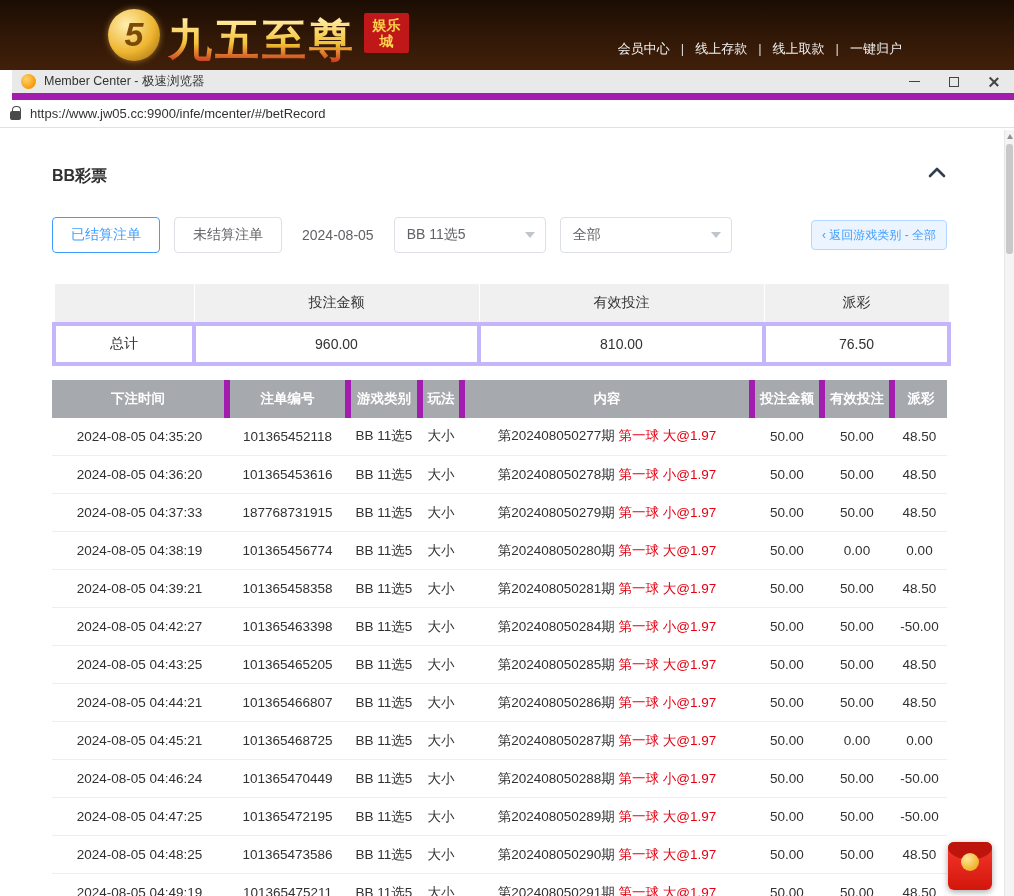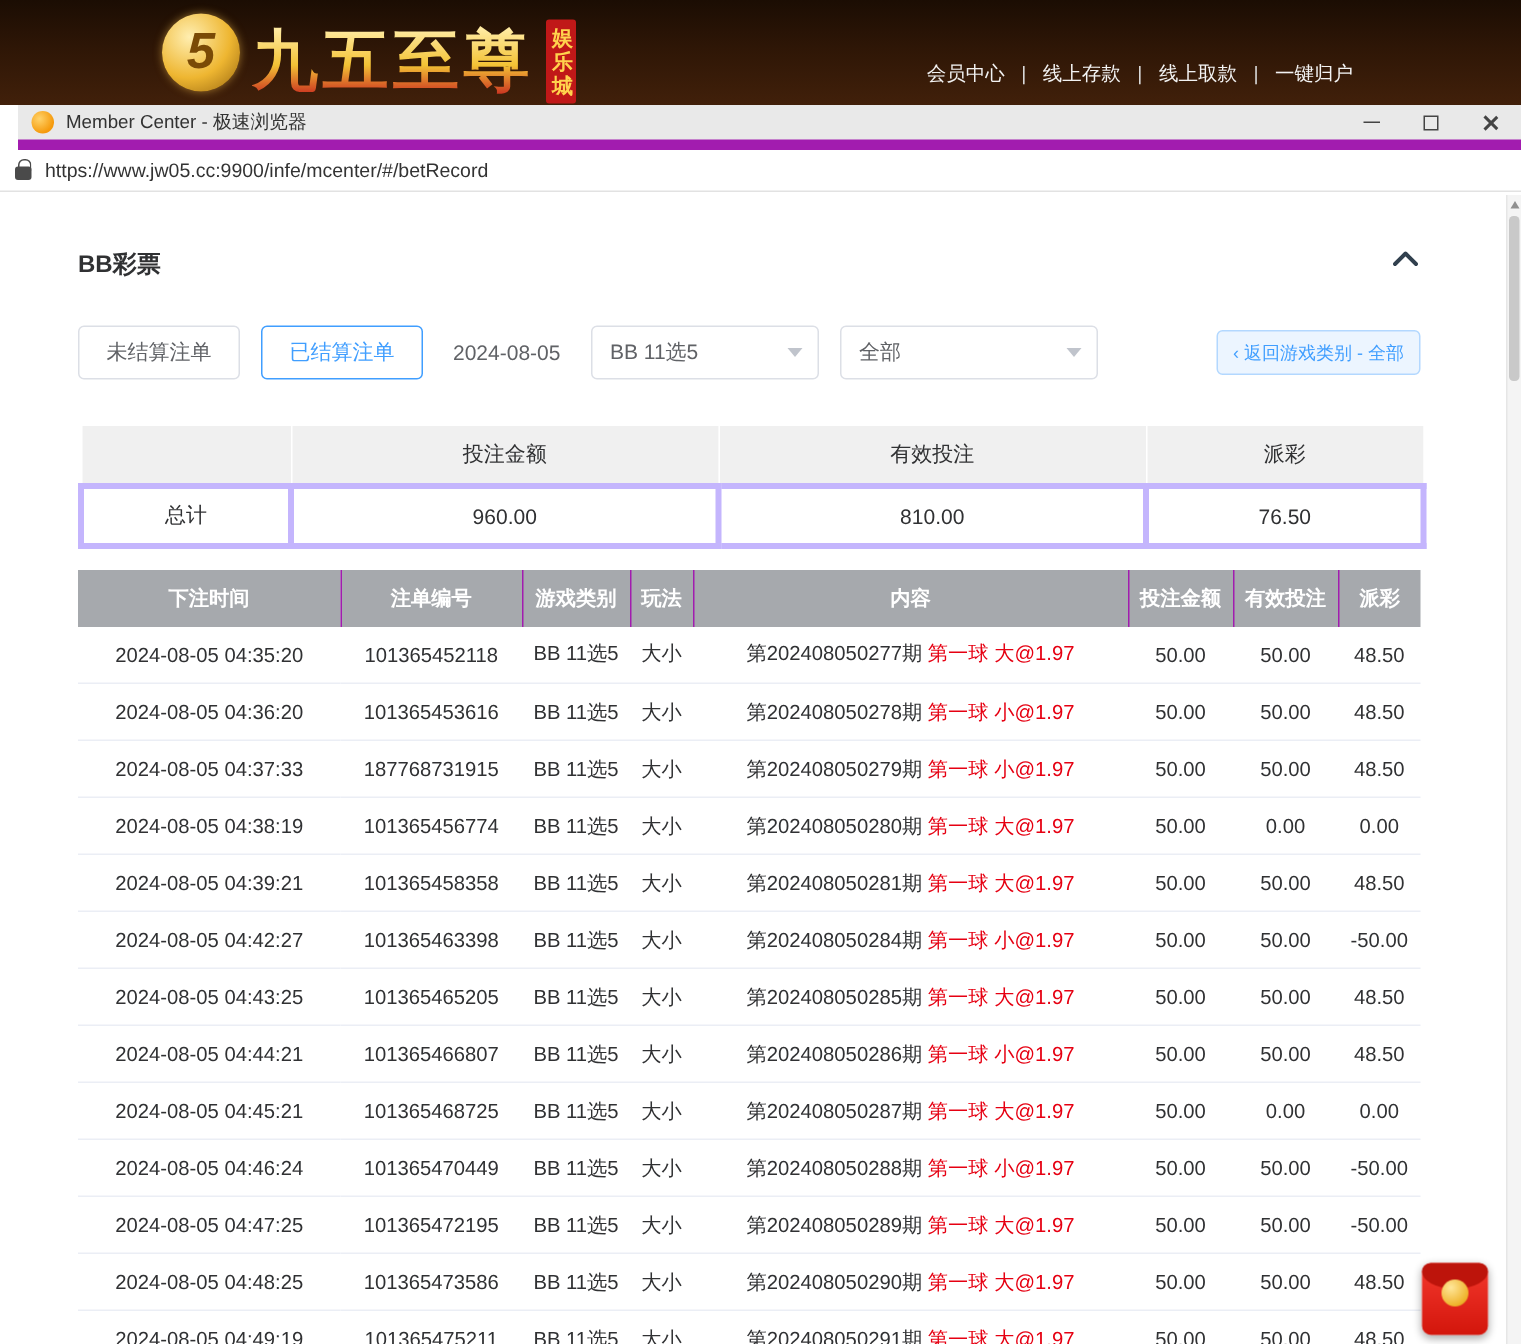--- a/index.html
+++ b/index.html
@@ -11,21 +11,21 @@
     display:flex; align-items:center; position:relative; }
   .brand { display:flex; align-items:flex-start; margin-left:108px; }
   .coin { width:52px; height:52px; border-radius:50%; margin-top:8px;
     background:radial-gradient(circle at 35% 30%,#ffeeb0,#eeb631 55%,#97650f);
     display:flex; align-items:center; justify-content:center;
     font-size:34px; font-weight:bold; font-style:italic; color:#7a4a06;
     box-shadow:0 0 6px rgba(255,200,80,.5); }
   .brand-text { font-size:44px; font-weight:bold; letter-spacing:3px; margin:10px 0 0 8px;
     background:linear-gradient(180deg,#ffeaa0 15%,#f3c235 55%,#c2151c 95%);
     -webkit-background-clip:text; background-clip:text; color:#e8b42a;text-align:right; -webkit-text-fill-color:transparent; }
-  .brand-sub { margin:12px 0 0 8px; width:20px; padding:4px 4px; background:#c01818;
+  .brand-sub { margin:12px 0 0 8px; width:45px; padding:4px 4px; background:#c01818;
     color:#ffd34d; font-size:14px; font-weight:bold; line-height:16px; text-align:center;
     word-break:break-all; border-radius:2px; }
   .banner-nav { position:absolute; right:112px; bottom:12px; display:flex; align-items:center;
     color:#f2f2f2; font-size:13px; }
   .blink { cursor:pointer; }
   .blink + .blink::before { content:"|"; margin:0 11px; color:#d8d8d8; }
 
   
   .titlebar { height:30px; background:#e9e9e9; border-bottom:7px solid #a21caf;
     display:flex; align-items:center; padding:0 0 0 9px;margin-left:12px; }
@@ -75,21 +75,21 @@
 
   
   .summary { width:100%; border-collapse:collapse; margin-top:30px; font-size:14px; table-layout:fixed; }
   .summary th { background:#f0f0f0; height:40px; font-weight:normal; color:#303133;
     border:1px solid #fff; text-align:center; }
   .summary td { background:#fff; height:40px; color:#303133; border:4px solid #c4b5fd; text-align:center; }
 
   
   .bet-table { width:100%; border-collapse:collapse; margin-top:14px; font-size:13.5px; table-layout:fixed; }
   .bet-table th { background:#a6a9ad; color:#fff; height:38px; font-weight:bold;
-    text-align:center; border-right:1px solid #a21caf; }
+    text-align:center; border-right:6px solid #a21caf; }
   .bet-table th:last-child { border-right:none; }
   .bet-table td { height:38px; border-bottom:1px solid #ebeef5; text-align:center; color:#303133; }
   .c-id { color:#606266; }
   .red { color:#e60012; }
   .neg { color:#f56c6c; }
 
   
   .scrollbar { position:fixed; top:130px; right:0; bottom:0; width:10px; background:#f4f4f4;
     border-left:1px solid #e6e6e6; }
   .scroll-up { width:0; height:0; margin:4px auto 0; border-left:3.5px solid transparent;
@@ -149,22 +149,22 @@
   <div class="section-head">
     <span class="section-title">BB彩票</span>
     <span class="chev-up">
       <svg width="20" height="14" viewBox="0 0 20 14">
         <polyline points="3,10 10,3 17,10" fill="none" stroke="#31404e" stroke-width="2.6" stroke-linecap="round" stroke-linejoin="round"></polyline>
       </svg>
     </span>
   </div>
 
   <div class="filter-row">
+    <span class="btn btn-active">已结算注单</span>
     <span class="btn btn-plain">未结算注单</span>
-    <span class="btn btn-active">已结算注单</span>
     <span class="date-label">2024-08-05</span>
     <span class="select game">
       <span>BB 11选5</span>
       <span class="caret"></span>
     </span>
     <span class="select scope">
       <span>全部</span>
       <span class="caret"></span>
     </span>
     <span class="back-btn">‹ 返回游戏类别 - 全部</span>

